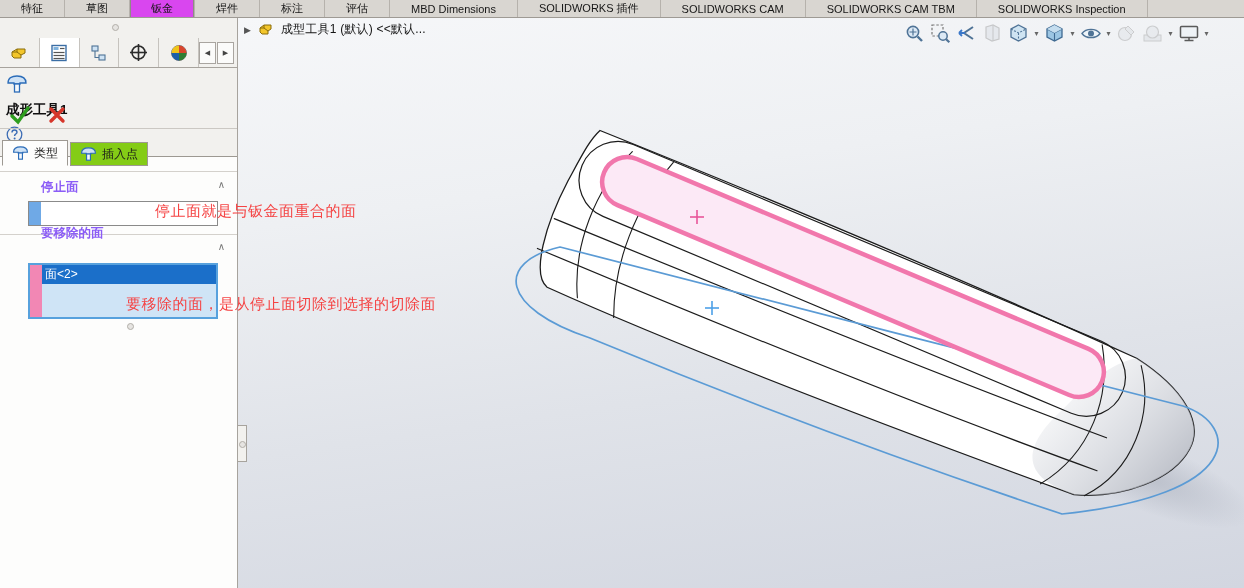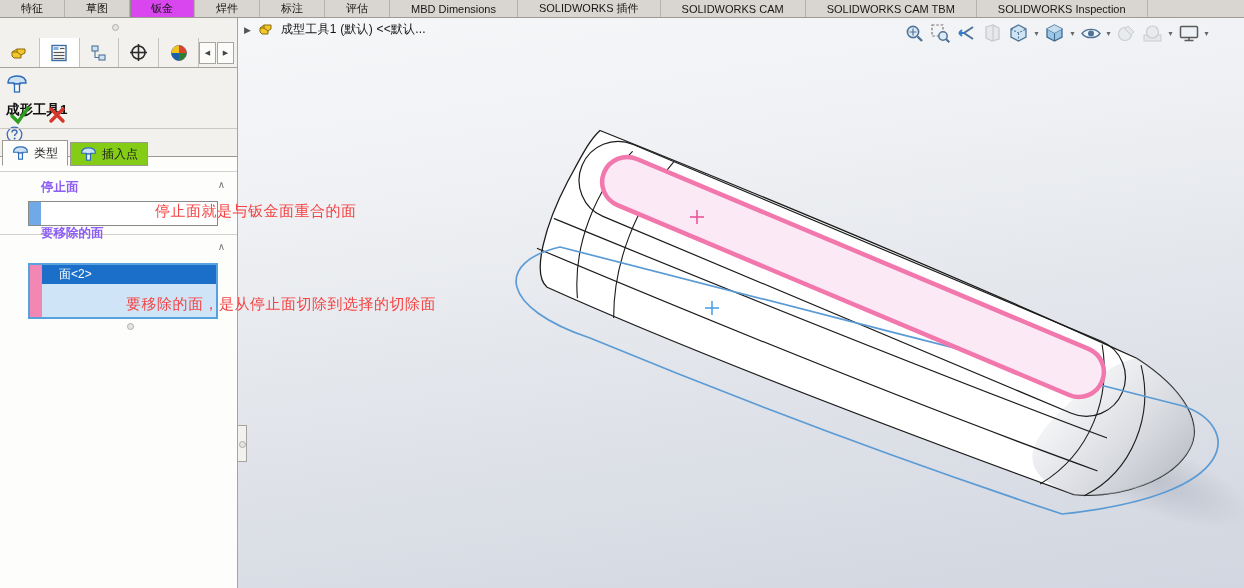--- a/index.html
+++ b/index.html
@@ -66,21 +66,21 @@
   .grp-head{position:absolute;left:18px;font-size:12.5px;font-weight:bold;color:#8b5cf6;margin-left:23px;}
   .grp-caret{position:absolute;right:12px;font-size:10px;color:#777;}
 
   .selbox{position:absolute;left:28px;width:190px;display:flex;box-sizing:border-box;background:#fff;border:1px solid #8a8a8a;}
   .selbox .swatch{width:12px;align-self:stretch;}
   .swatch-blue{background:#6FA9E6;}
   .swatch-pink{background:#F287B4;}
   .selbox .list{flex:1;font-size:12px;color:#000;}
   .selbox.active{border:2px solid #57A1DD;background:#cfe4f6;}
   .row-plain{line-height:23px;padding-left:6px;}
-  .row-sel{height:19px;line-height:19px;padding-left:17px;background:#1B6FC9;color:#fff;font-size:12px;}
+  .row-sel{height:19px;line-height:19px;padding-left:3px;background:#1B6FC9;color:#fff;font-size:12px;}
 
   
   .note{position:absolute;color:#F54343;font-size:15px;white-space:nowrap;z-index:50;letter-spacing:.5px;}
 
   
   .flyout{position:absolute;left:238px;top:425px;width:9px;height:37px;background:#f2f1ee;
           border:1px solid #a7a39d;border-left:none;box-sizing:border-box;z-index:25;}
 </style>
 </head>
 <body>

